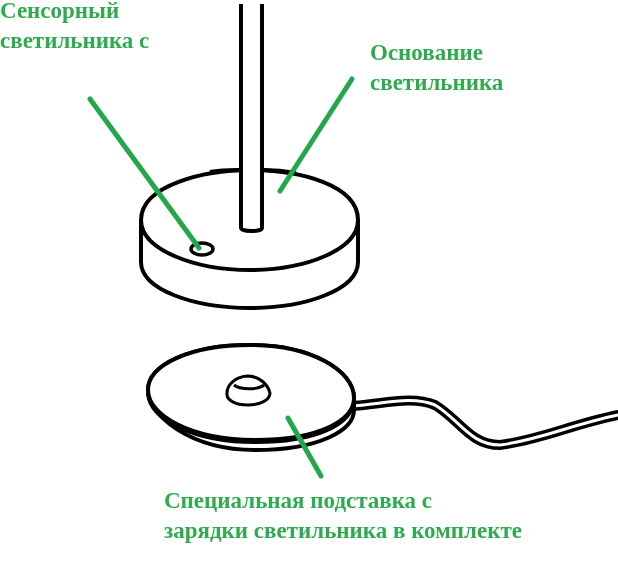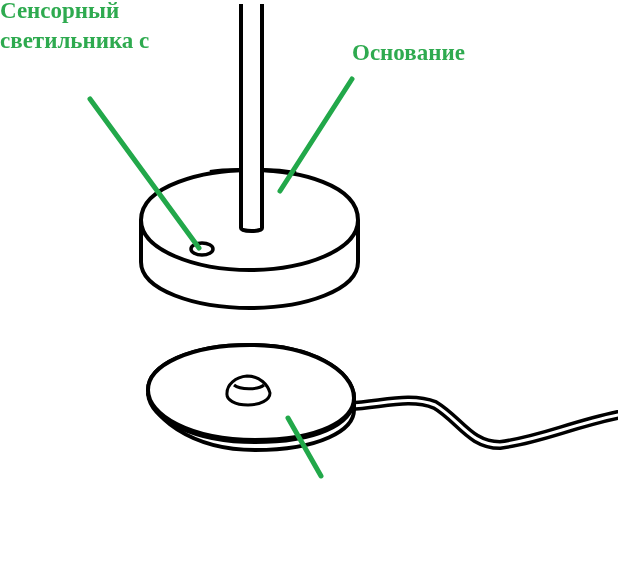--- a/index.html
+++ b/index.html
@@ -10,21 +10,21 @@
       font-family: "Liberation Serif", "DejaVu Serif", serif;
       font-weight: bold;
       color: #2eaa4f;
       font-size: 23px;
       line-height: 30px;
       white-space: nowrap;
       margin: 0;
     }
     .label span { display: block; }
     #label-switch { left: 0; top: -4px; }
-    #label-base { left: 352px; top: 38px; }
+    #label-base { left: 370px; top: 38px; }
     #label-stand { left: 164px; top: 486px; }
   </style>
 </head>
 <body>
 
 <svg class="canvas" viewBox="0 0 618 581" xmlns="http://www.w3.org/2000/svg">
 
   <g fill="none" stroke="#000" stroke-width="4">
     <path d="M141,220 C141,185 205,170 250,170 C300,170 358,185 358,220 L358,262 C358,290 305,308 250,308 C195,308 141,290 141,262 Z" fill="#fff"></path>
     <path d="M141,220 C141,250 195,270 250,270 C305,270 358,250 358,220"></path>
@@ -60,16 +60,19 @@
   </g>
 </svg>
 
 <div class="label" id="label-switch">
   <span>Сенсорный</span>
   <span>светильника с</span>
 </div>
 
 <div class="label" id="label-base">
   <span>Основание</span>
+  <span>светильника</span>
 </div>
 
 <div class="label" id="label-stand">
+  <span>Специальная подставка с</span>
+  <span>зарядки светильника в комплекте</span>
 </div>
 
 </body></html>

